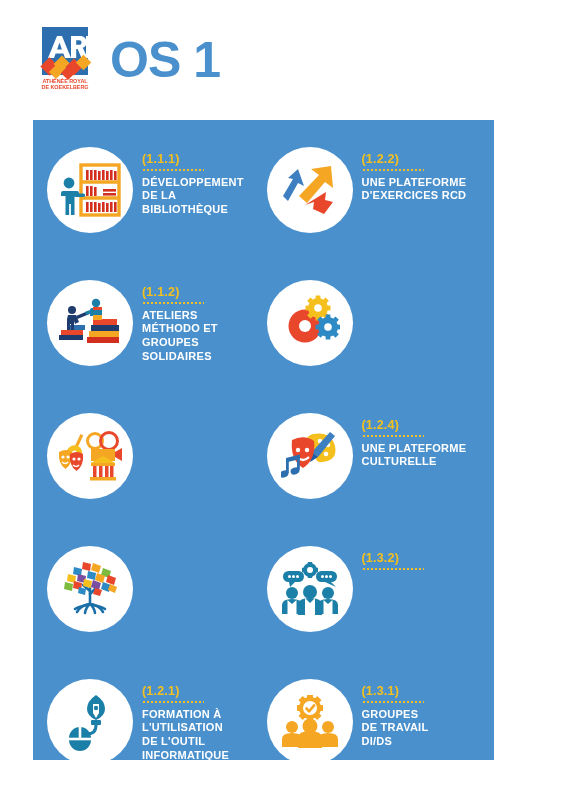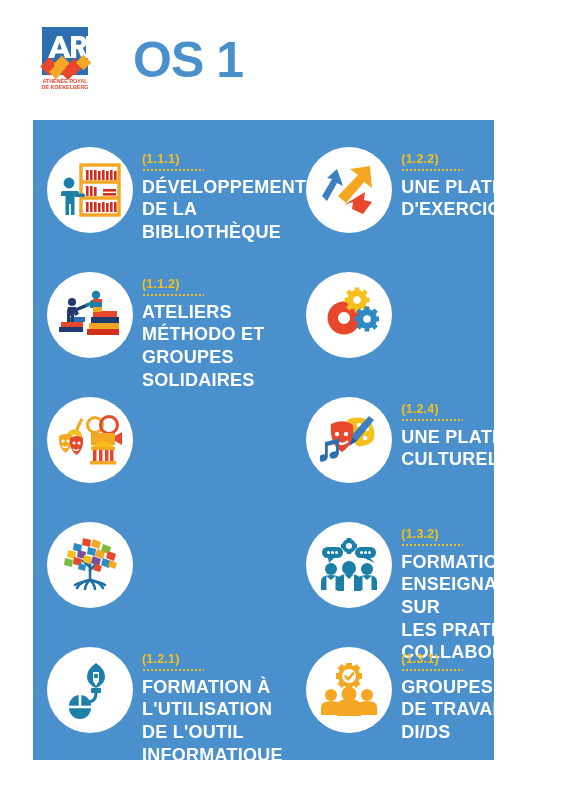--- a/index.html
+++ b/index.html
@@ -33,21 +33,20 @@
     position: relative;
   }
   .os-title {
     font-size: 50px;
     font-weight: bold;
     color: #4a90cc;
     letter-spacing: -1px;
     line-height: 1;
     margin-right: 14px;
     white-space: nowrap;
-    margin-left: 23px;
   }
   .os-subtitle {
     font-size: 18.5px;
     font-weight: bold;
     color: #4a90cc;
     line-height: 1.22;
     max-width: 270px;
   }
 
   
@@ -61,21 +60,21 @@
   }
 
   .grid {
     position: absolute;
     left: 0; top: 0;
     width: 461px;
     height: 640px;
     display: grid;
     grid-template-columns: 1fr 1fr;
     grid-auto-rows: 117px;
-    row-gap: 8px;
+    row-gap: 16px;
     padding: 25px 8px 0 14px;
     box-sizing: border-box;
   }
 
   .item {
     display: flex;
     align-items: flex-start;
     gap: 9px;
   }
   .badge {
@@ -106,21 +105,21 @@
     margin: 3px 0 5px 0;
     height: 2px;
     width: 62px;
     background-image: radial-gradient(circle, #f5c01e 45%, rgba(0,0,0,0) 46%);
     background-size: 4px 2px;
     background-repeat: repeat-x;
   }
   .label {
     color: #ffffff;
     font-weight: bold;
-    font-size: 18px;
+    font-size: 11px;
     line-height: 1.26;
     letter-spacing: 0.25px;
     text-transform: uppercase;
     white-space: pre-line;
   }
 </style>
 </head>
 <body>
 
 <div class="header">
@@ -437,24 +436,20 @@
             </g>
           </g>
           <path d="M26 36 l5 5 5 -5 v17 h-10 z" fill="#ffffff"></path>
           <path d="M8.5 38 l4.5 4 4.5 -4 v14 h-9 z" fill="#ffffff"></path>
           <path d="M44.5 38 l4.5 4 4.5 -4 v14 h-9 z" fill="#ffffff"></path>
         </svg>
       </div>
       <div class="textcol">
         <div class="code">(1.3.2)</div>
         <div class="dots"></div>
-        <div class="label">FORMATIONS DES
-ENSEIGNANTS SUR
-LES PRATIQUES
-COLLABORATIVES</div>
       </div>
     </div>
 
     <div class="item">
       <div class="badge">
         <svg width="52" height="58" viewBox="0 0 52 58">
           <g fill="#1b7fa8">
             <g>
               <path d="M32 2 q9 6 9 14 q0 7 -9 11 q-9 -4 -9 -11 q0 -8 9 -14 z"></path>
               <path d="M29 11 h6 v9 l-3 5 -3 -5 z" fill="#ffffff"></path>

